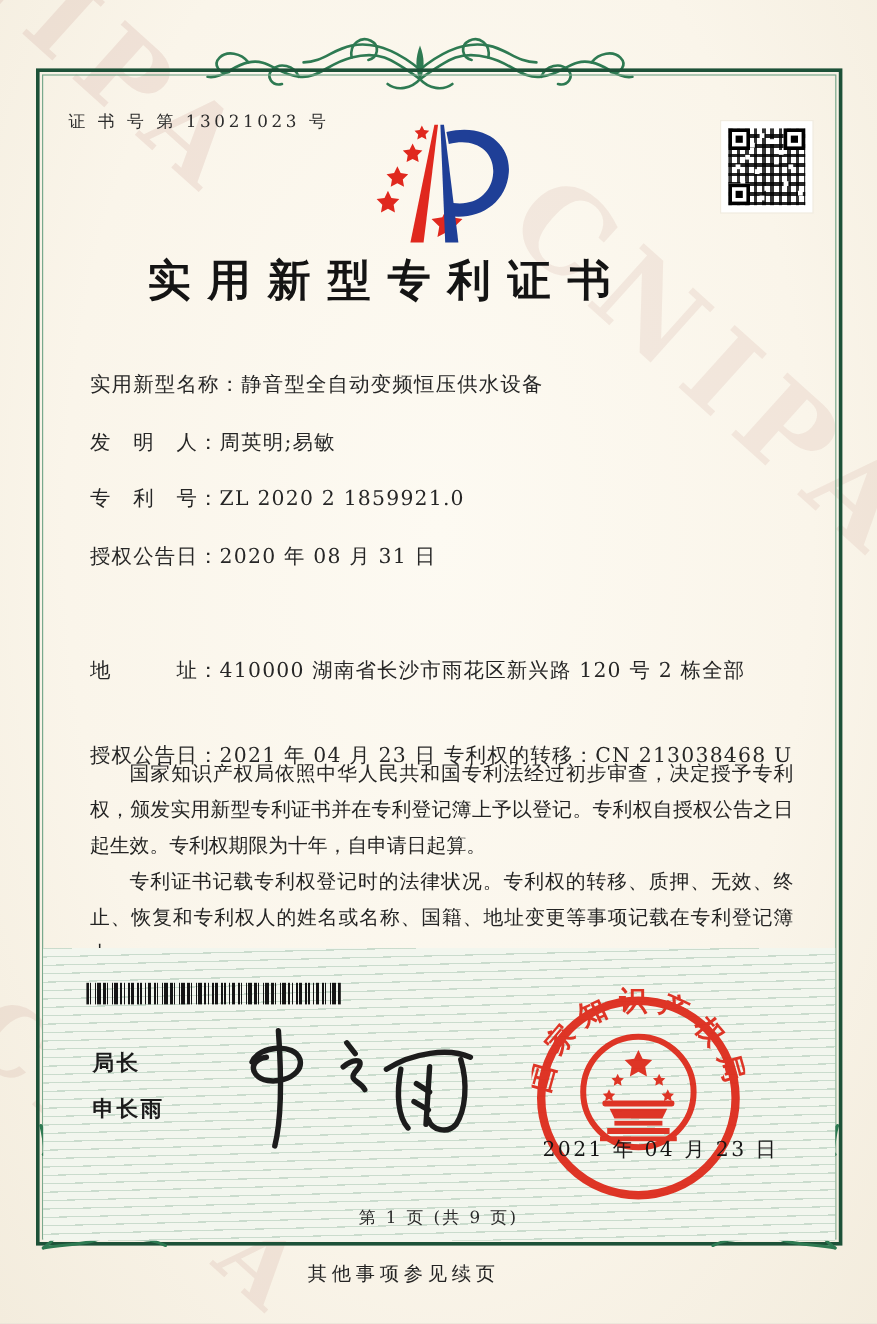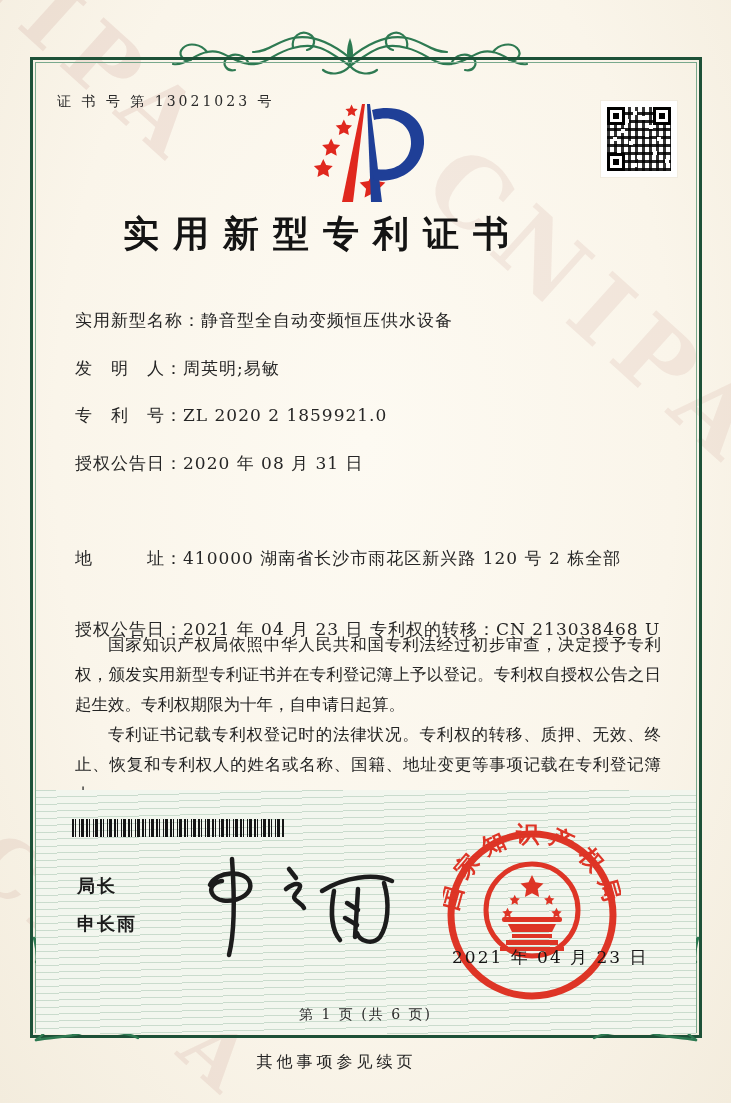--- a/index.html
+++ b/index.html
@@ -213,16 +213,16 @@
       <path d="M34,-10 l2.2,4.5 5,.7 -3.6,3.5 .9,5 -4.5,-2.4 -4.5,2.4 .9,-5 -3.6,-3.5 5,-.7 Z" transform="scale(0.72)"></path>
       <rect x="-30" y="2" width="60" height="5" rx="2"></rect>
       <path d="M-24,9 h48 l-4,8 h-40 Z"></path>
       <rect x="-20" y="19" width="40" height="4"></rect>
       <rect x="-26" y="25" width="52" height="5"></rect>
       <rect x="-32" y="32" width="64" height="4"></rect>
     </g>
   </svg>
   <div class="seal-date">2021 年 04 月 23 日</div>
 
-  <div class="page-info">第 1 页 (共 6 页)</div>
+  <div class="page-info">第 1 页 (共 9 页)</div>
   <div class="cont-note">其他事项参见续页</div>
 
 </div>
 
 </body></html>

